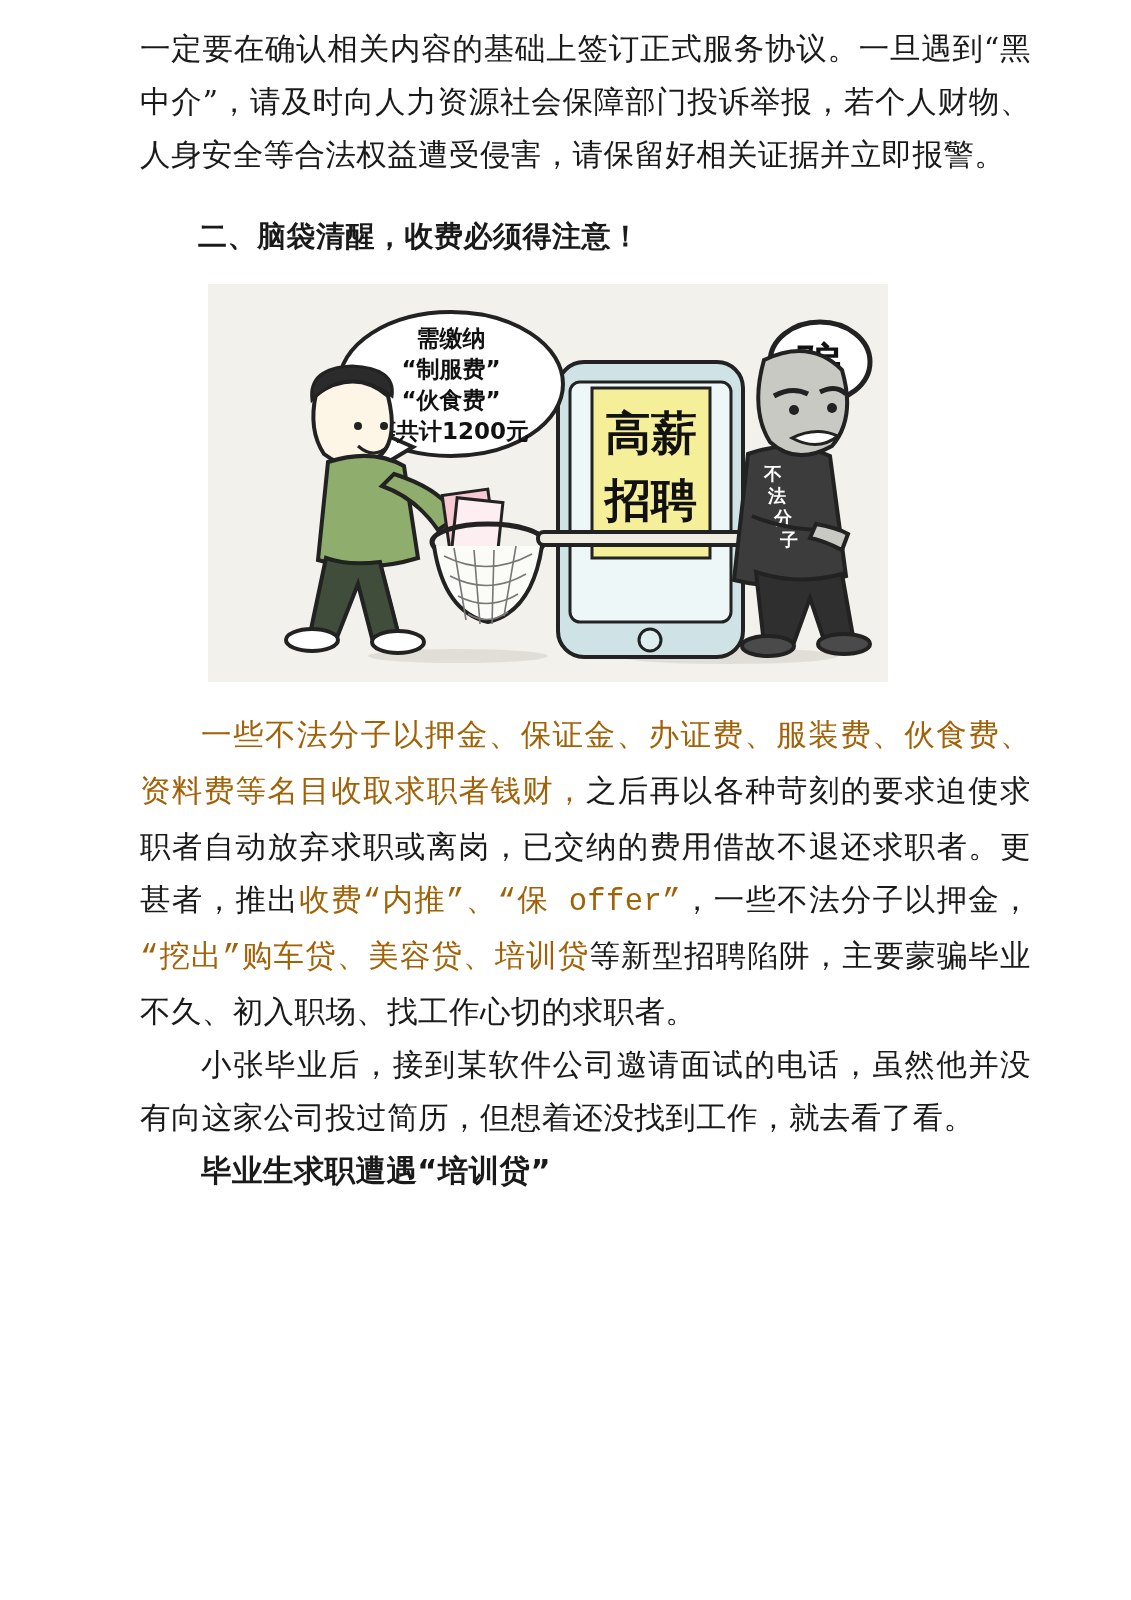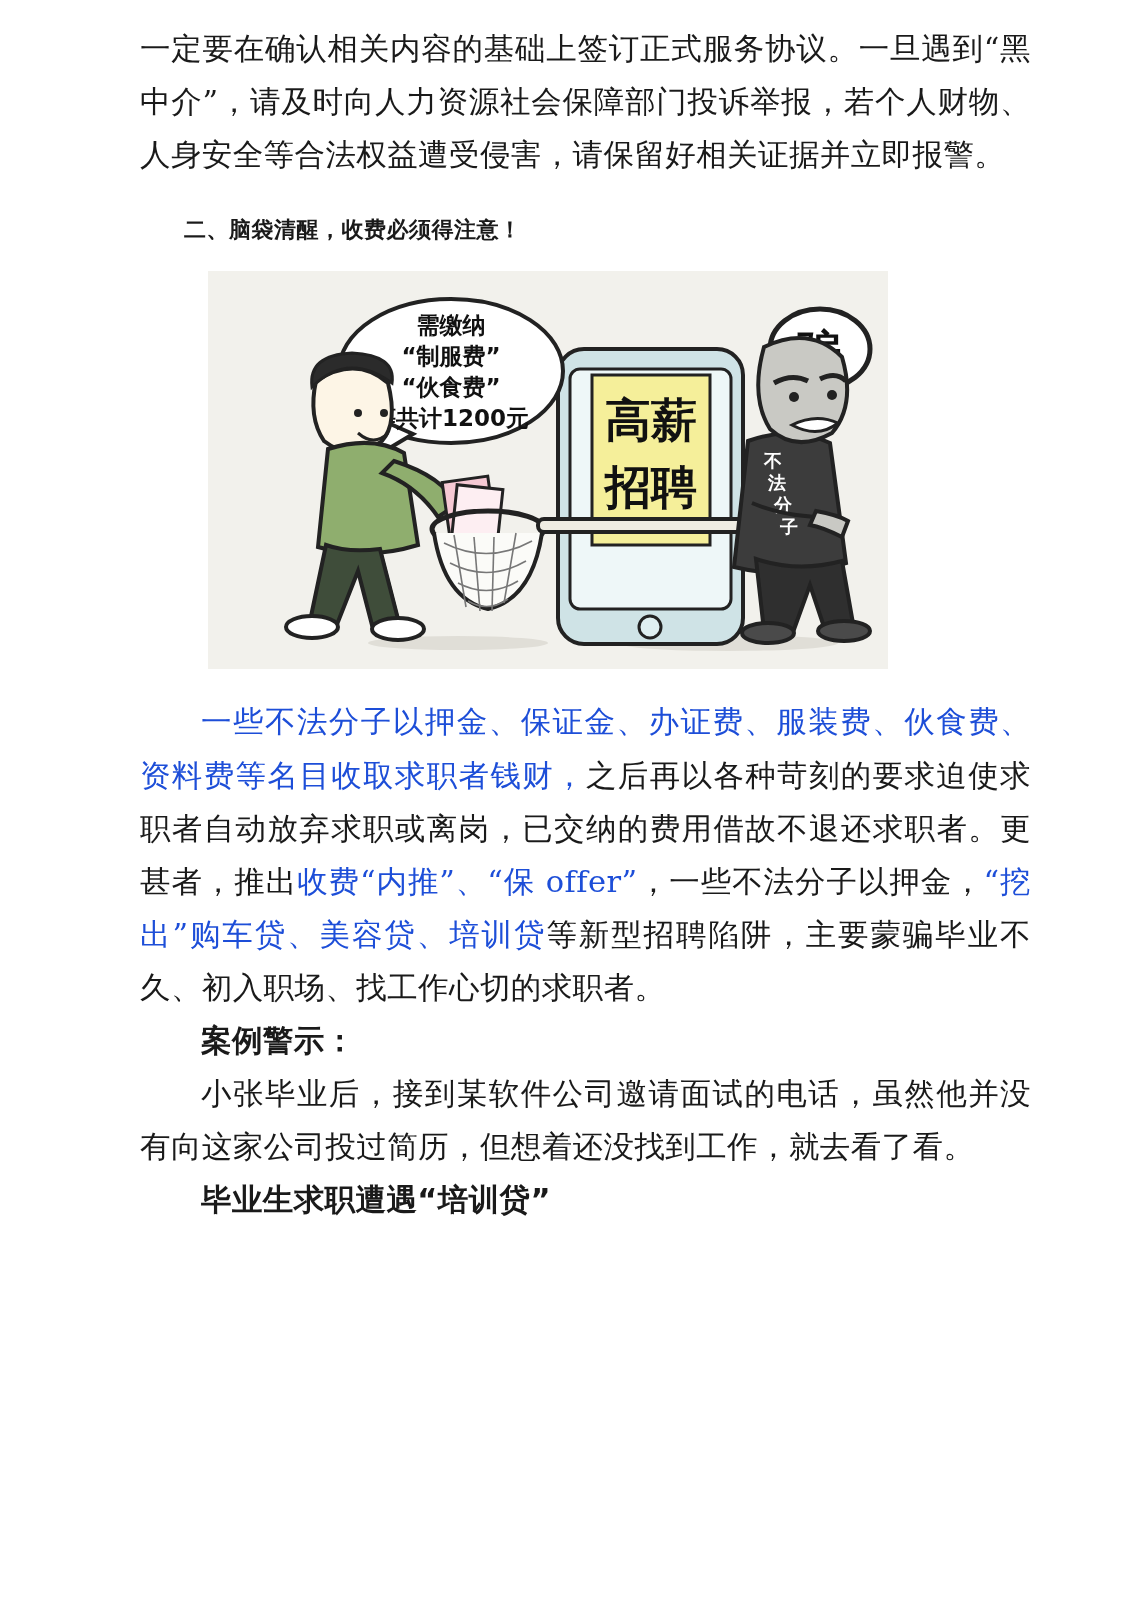--- a/index.html
+++ b/index.html
@@ -27,29 +27,30 @@
     line-height: 1.74;
     text-align: justify;
     text-justify: inter-ideograph;
     letter-spacing: 0.4px;
   }
   p.indent {
     text-indent: 2em;
   }
   .heading {
     margin: 30px 0 0 0;
-    font-size: 22px;
+    font-size: 29px;
     line-height: 1.74;
     text-indent: 2em;
     font-weight: 700;
     font-family: "DejaVu Sans", "Liberation Sans", sans-serif;
     letter-spacing: 0.5px;
   }
   .blue {
-    color: #1d4ed8;
+    color: #a16207;
+    font-family: Liberation Mono, monospace;
   }
   .bold-sans {
     font-weight: 700;
     font-family: "DejaVu Sans", "Liberation Sans", sans-serif;
   }
   .figure {
     margin: 22px 0 0 0;
     display: flex;
     justify-content: flex-start;
   }
@@ -168,19 +169,18 @@
           <ellipse cx="636" cy="360" rx="26" ry="10" fill="#4a4a4a" stroke="#222" stroke-width="4"></ellipse>
         </g>
       </svg>
     </div>
   </div>
 
   <div class="gap-md"></div>
 
   <p class="para indent"><span class="blue">一些不法分子以押金、保证金、办证费、服装费、伙食费、资料费等名目收取求职者钱财，</span><span>之后再以各种苛刻的要求迫使求职者自动放弃求职或离岗，已交纳的费用借故不退还求职者。更甚者，推出</span><span class="blue">收费“内推”、“保 offer”</span><span>，一些不法分子以押金，</span><span class="blue">“挖出”购车贷、美容贷、培训贷</span><span>等新型招聘陷阱，主要蒙骗毕业不久、初入职场、找工作心切的求职者。</span></p>
 
-  <p class="para indent bold-sans">案例警示：</p>
 
   <p class="para indent">小张毕业后，接到某软件公司邀请面试的电话，虽然他并没有向这家公司投过简历，但想着还没找到工作，就去看了看。</p>
 
   <p class="para indent bold-sans">毕业生求职遭遇“培训贷”</p>
 
 </div>
 
 </body></html>

